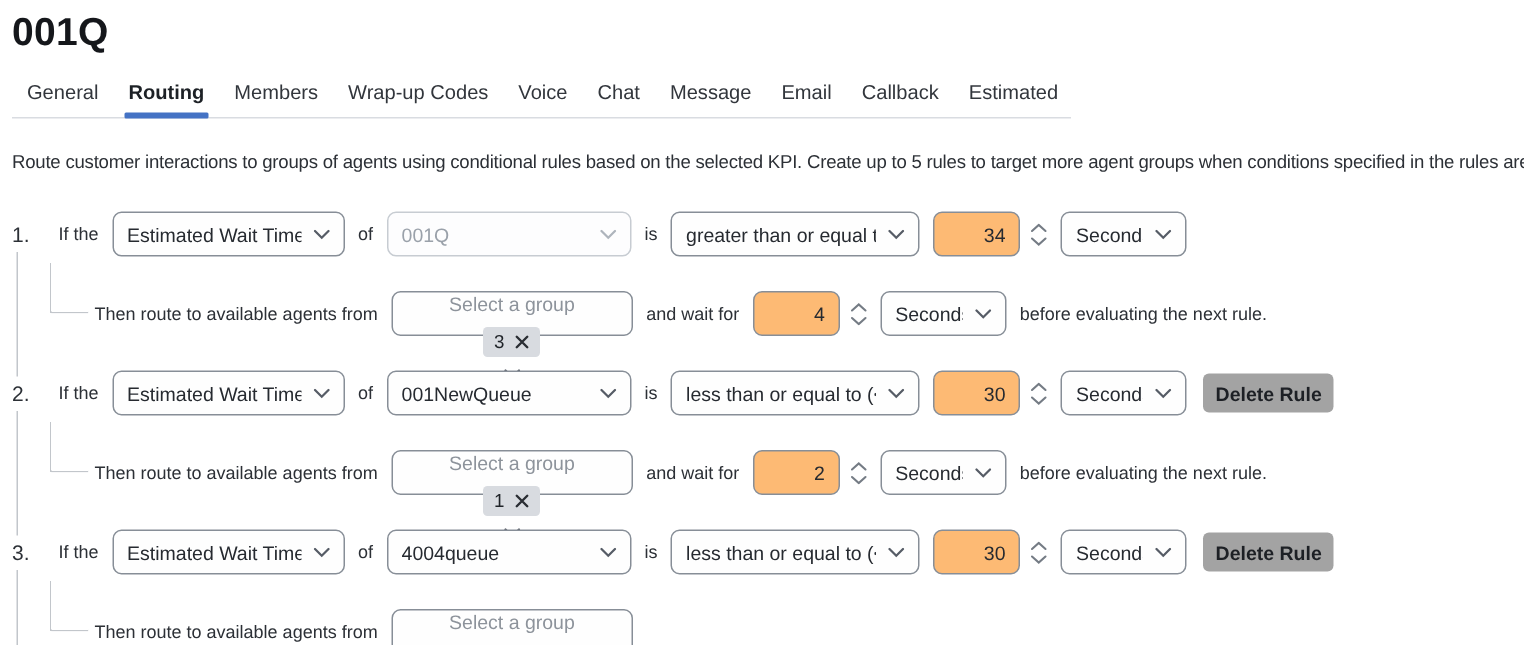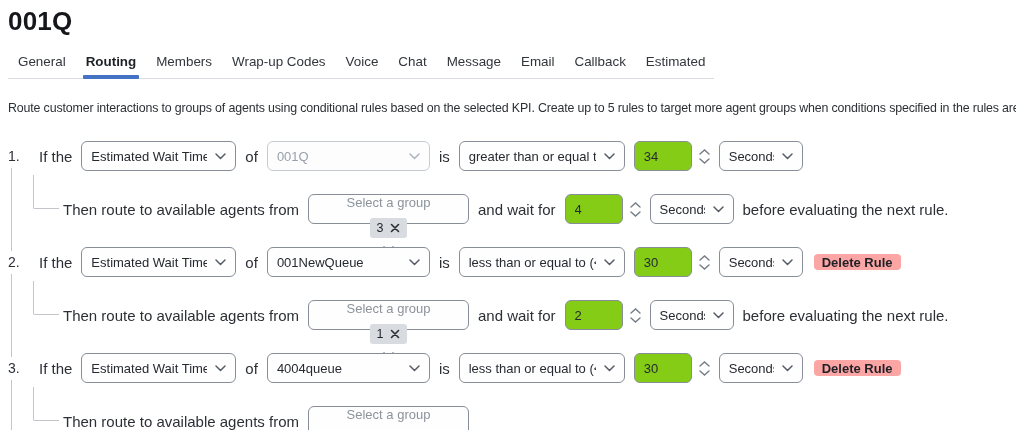--- a/index.html
+++ b/index.html
@@ -31,21 +31,21 @@
 
   .rules { display:flex; flex-direction:column; }
   .rule { position:relative; }
 
   .row { display:flex; align-items:center; gap:9px; height:30px; }
   .if-row { margin-top:23px; }
   .rule:first-child .if-row { margin-top:26px; }
   .then-row { margin-top:23px; position:relative; padding-left:55px; }
 
   .rule-num { width:22px; font-size:14px; color:#2c3036; flex:none; }
-  .lbl { font-size:15px; color:#2c3036; white-space:nowrap; }
+  .lbl { font-size:12px; color:#2c3036; white-space:nowrap; }
 
   .select {
     height:30px; border:1px solid #878e97; border-radius:6px; background:#fefefe;
     display:flex; align-items:center; justify-content:space-between;
     padding:0 9px; gap:8px; cursor:pointer; flex:none;
   }
   .select .val { font-size:13px; color:#262a30; white-space:nowrap; overflow:hidden; }
   .select.disabled { border-color:#c7ccd2; background:#fdfdfe; cursor:default; }
   .select.disabled .val { color:#9aa1aa; }
   .select.disabled svg path { stroke:#aeb4bc; }
@@ -58,28 +58,28 @@
 
   .ph { font-size:13px; color:#8d939b; flex:1; white-space:nowrap; }
   .badge {
     display:flex; align-items:center; gap:7px; background:#d8dbe0;
     border-radius:3px; padding:3px 7px; font-size:12.5px; color:#1f2328; flex:none;
   }
   .badge .x { display:flex; cursor:pointer; }
 
   .num-input {
     width:58px; height:30px; border:1px solid #878e97; border-radius:6px;
-    background:#84cc16; padding:0 9px; font-size:13px;
+    background:#fdba74; text-align:right; padding:0 9px; font-size:13px;
     color:#262a30; font-family:inherit; flex:none;
   }
 
   .spinner { display:flex; flex-direction:column; gap:3px; margin-left:-2px; flex:none; cursor:pointer; }
 
   .delete-btn {
-    height:16px; padding:0 8px; background:#fca5a5; border:none; border-radius:4px;
+    height:26px; padding:0 8px; background:#a3a3a3; border:none; border-radius:4px;
     font-family:inherit; font-weight:bold; font-size:13px; color:#1d2025;
     margin-left:2px; cursor:pointer; flex:none; white-space:nowrap;
   }
 
   .l-conn {
     position:absolute; left:25px; top:-19px; bottom:15px; width:26px;
     border-left:1.4px solid #c2c6cb; border-bottom:1.4px solid #c2c6cb;
     border-bottom-left-radius:2px; pointer-events:none;
   }
   .trunk {

